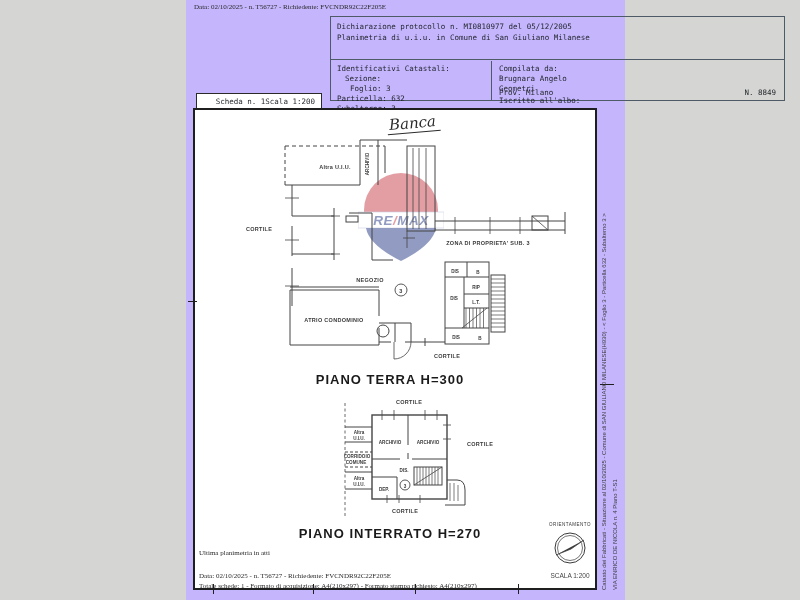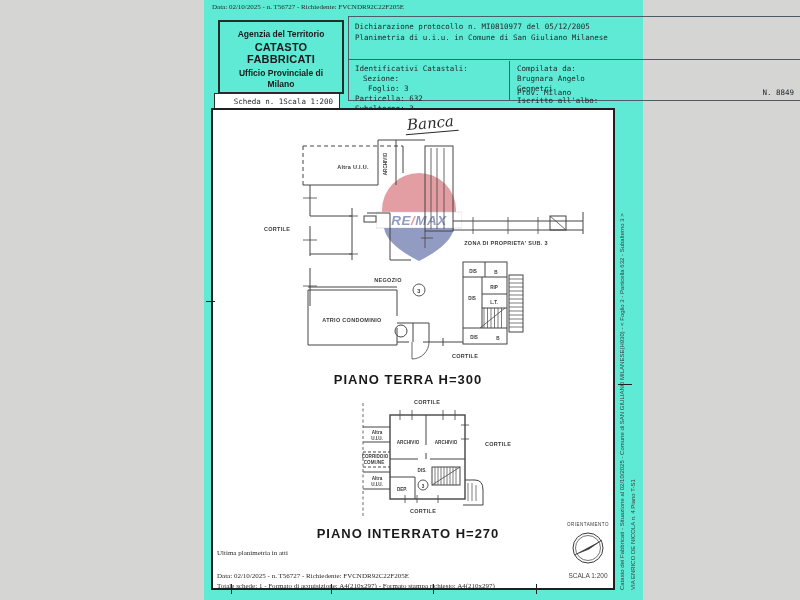--- a/index.html
+++ b/index.html
@@ -1,18 +1,18 @@
 <!DOCTYPE html>
 <html><head>
 <meta charset="utf-8">
 <style>
   * { margin:0; padding:0; box-sizing:border-box; }
   html,body { width:800px; height:600px; }
   body { background:#d5d5d3; font-family:"Liberation Sans",sans-serif; position:relative; overflow:hidden; }
-  .page { position:absolute; left:186px; top:0; width:439px; height:600px; background:#5eead4;margin-left:18px; }
+  .page { position:absolute; left:186px; top:0; width:439px; height:600px; background:#c4b5fd; }
   .abs { position:absolute; }
   .tinyserif { font-family:"Liberation Serif",serif; font-size:7px; color:#2a2a2a; white-space:nowrap; }
   .mono { font-family:"DejaVu Sans Mono",monospace; font-size:7.5px; color:#1f2328; white-space:nowrap; }
   
   .agency-box { left:14px; top:20px; width:126px; height:74px; border:2px solid #2a2a2a; text-align:center; color:#1a1a1a; padding-top:7px; }
   .agency-box .l1 { font-size:8.5px; font-weight:bold; }
   .agency-box .l2 { font-size:11px; font-weight:bold; margin-top:2px; letter-spacing:.2px; }
   .agency-box .l3 { font-size:8.5px; font-weight:bold; margin-top:3px; }
   .agency-box .l4 { font-size:8.5px; font-weight:bold; margin-top:1px; }
   .scheda-box { left:10px; top:93px; width:126px; height:17px; border:1.5px solid #2a2a2a; background:#fff; display:flex; align-items:center; justify-content:flex-end; padding:0 6px; }
@@ -45,26 +45,20 @@
   .lbl-s { font-size:4.6px; }
   .tick { position:absolute; background:#1f1f1f; }
 </style>
 </head>
 <body>
 
 <div class="page">
 
   <div class="abs tinyserif" style="left:8px; top:3px;">Data: 02/10/2025 - n. T56727 - Richiedente: FVCNDR92C22F205E</div>
 
-  <div class="abs agency-box">
-    <div class="l1">Agenzia del Territorio</div>
-    <div class="l2">CATASTO FABBRICATI</div>
-    <div class="l3">Ufficio Provinciale di</div>
-    <div class="l4">Milano</div>
-  </div>
 
   <div class="abs scheda-box">
     <span class="mono">Scheda n. 1</span>
     <span class="mono">Scala 1:200</span>
   </div>
 
   <div class="abs decl-box">
     <div class="decl-top">
       <div class="row mono">Dichiarazione protocollo n. MI0810977 del  05/12/2005</div>
       <div class="row mono">Planimetria di u.i.u. in Comune di San Giuliano Milanese</div>

